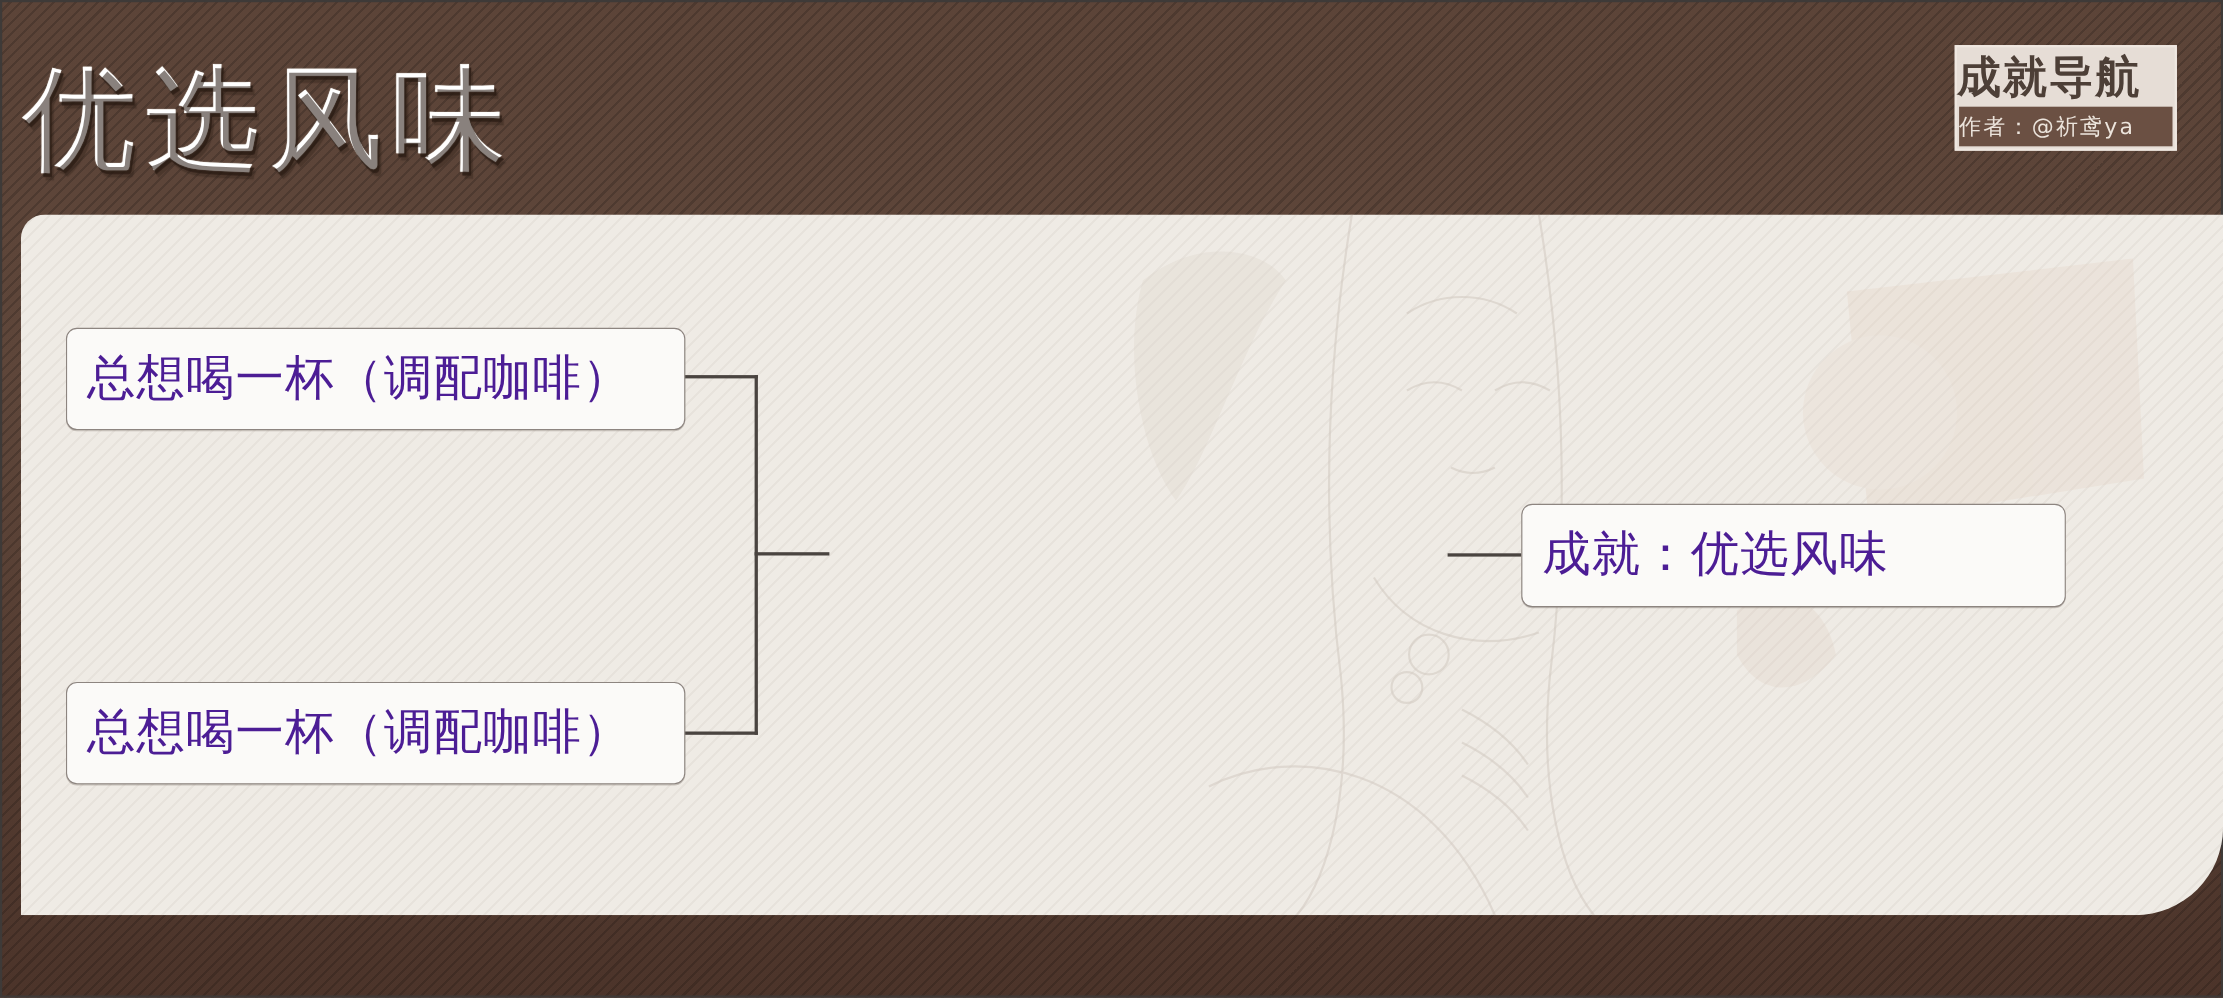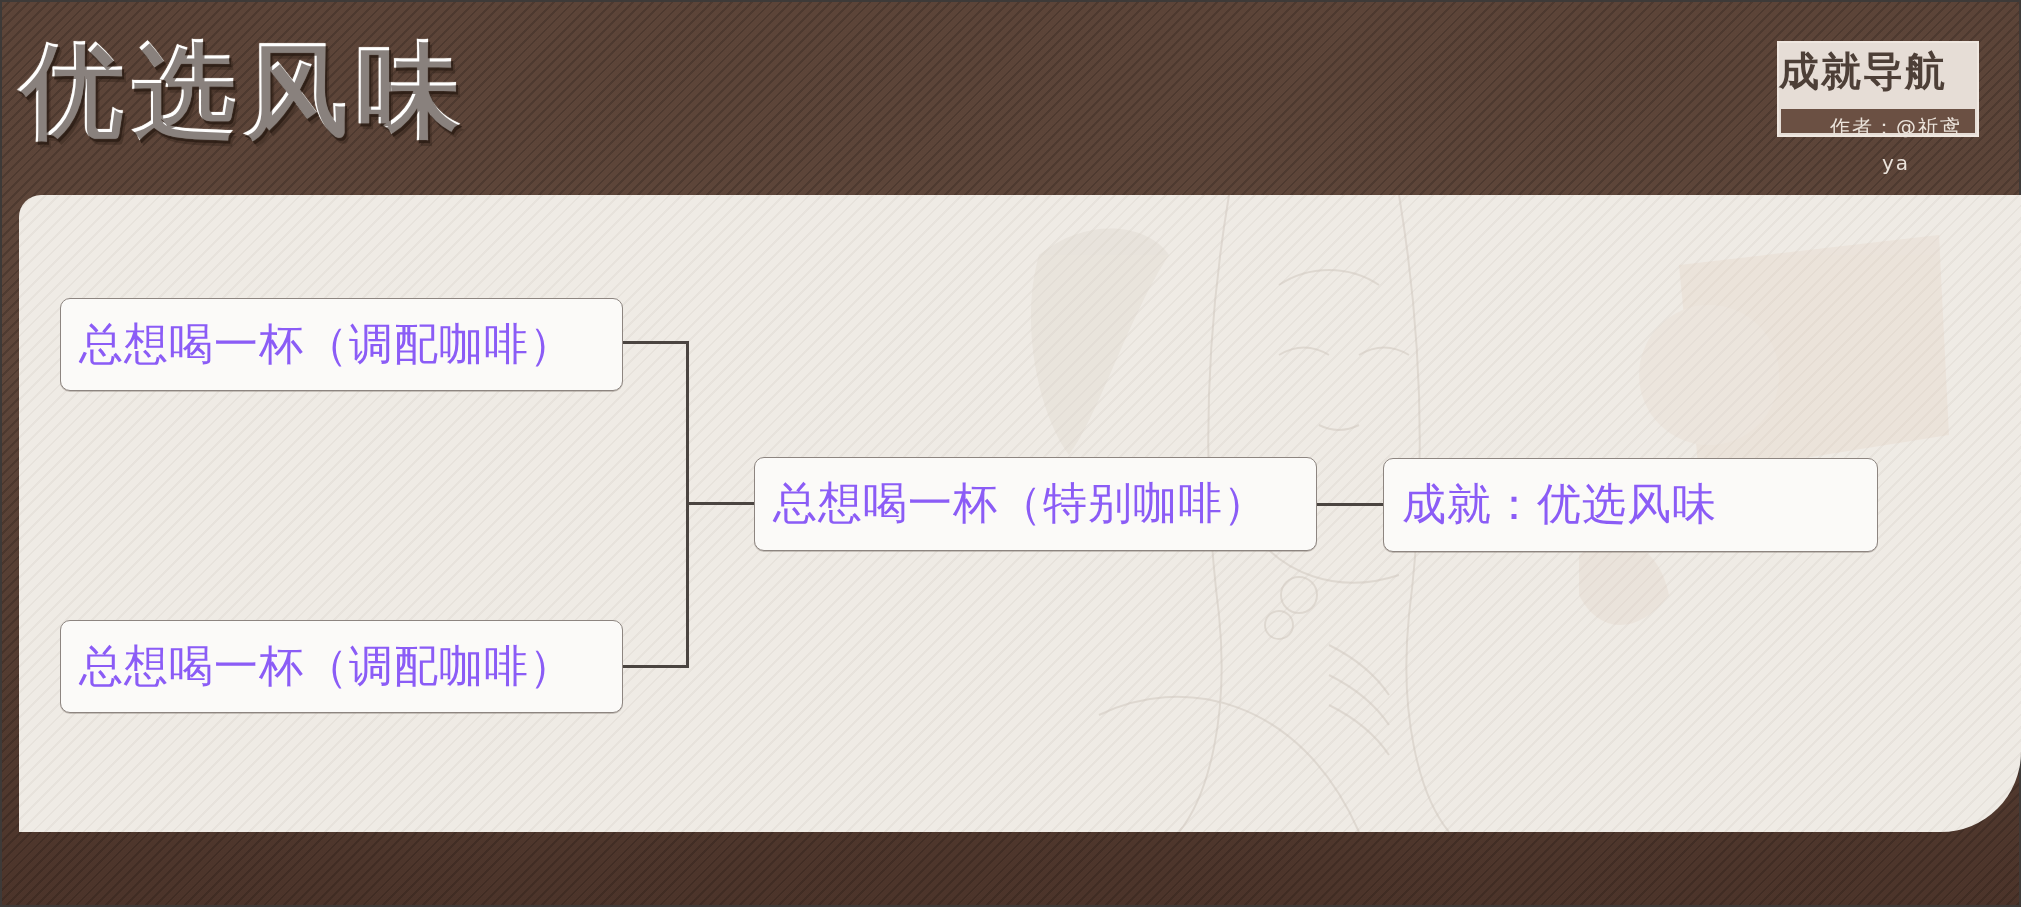--- a/index.html
+++ b/index.html
@@ -7,65 +7,65 @@
     width:2021px; height:907px; overflow:hidden; position:relative;
     background-color:#5a4236;
     background-image:
       repeating-linear-gradient(135deg, rgba(0,0,0,0.16) 0 2px, rgba(0,0,0,0) 2px 7px),
       linear-gradient(180deg, #5c4438 0%, #5e463a 40%, #4c342a 100%);
     font-family:"DejaVu Sans", "Liberation Sans", sans-serif;
   }
   .frame-edge { position:absolute; inset:0; border:2px solid #3e3a38; pointer-events:none; box-sizing:border-box; }
 
   .page-title {
-    position:absolute; left:20px; top:30px;
+    position:absolute; left:20px; top:48px;
     font-family:"DejaVu Serif", "Liberation Serif", serif;
-    font-weight:bold; font-size:104px; line-height:120px; letter-spacing:8px;
+    font-weight:normal; font-size:104px; line-height:120px; letter-spacing:8px;
     color:#ece8dc;
     text-shadow: 2px 3px 0 rgba(40,26,18,0.55), 0 0 1px #fff;
     background: linear-gradient(180deg, #fbf8ef 0%, #dcd7cb 100%);
     -webkit-background-clip:text; background-clip:text;
     -webkit-text-fill-color:transparent;
     filter: drop-shadow(2px 3px 0 rgba(40,26,18,0.6));
   }
 
   .badge {
     position:absolute; left:1777px; top:41px; width:202px; height:96px;
     background:#e6ddd6; border:2px solid #efe7e0; box-sizing:border-box;
   }
   .badge-title {
     position:absolute; left:0; top:0; width:100%; height:54px;
     text-align:left; font-weight:bold; font-size:40px; line-height:56px;
     color:#4d3f37; letter-spacing:2px;
   }
   .badge-author {
-    position:absolute; left:2px; right:2px; bottom:2px; height:24px;
-    background:#6b5043; color:#ece4dc; text-align:center;
-    font-size:20px; line-height:36px; letter-spacing:2px;padding-left:36px;
+    position:absolute; left:2px; right:2px; bottom:2px; height:36px;
+    background:#6b5043; color:#ece4dc; text-align:left;
+    font-size:20px; line-height:36px; letter-spacing:2px;
   }
 
   .panel {
     position:absolute; left:19px; top:195px; width:2002px; height:637px;
     border-radius:22px 0 80px 0;
     background-color:#efebe5;
     background-image:
       repeating-linear-gradient(135deg, rgba(180,170,160,0.13) 0 2px, rgba(0,0,0,0) 2px 9px);
     overflow:hidden;
   }
   .illustration {
     position:absolute; left:960px; top:0; width:1000px; height:637px; opacity:0.5;
   }
 
   .connector { position:absolute; background:#4a4440; }
 
   .node {
     position:absolute; box-sizing:border-box;
     background:#fbfaf8; border:1.5px solid #8d8580; border-radius:10px;
     box-shadow: 0 1px 0 rgba(120,110,100,0.35);
-    color:#8b5cf6; font-size:44px; line-height:90px;
+    color:#4c1d95; font-size:44px; line-height:90px;
     padding-left:18px; white-space:nowrap; letter-spacing:1px;
   }
 </style>
 </head>
 <body>
 
 <div class="frame-edge"></div>
 
 <div class="page-title">优选风味</div>
 
@@ -104,15 +104,14 @@
   </svg>
 
   <div class="connector" style="left:603px; top:146px; width:67px; height:3px;"></div>
   <div class="connector" style="left:603px; top:470px; width:67px; height:3px;"></div>
   <div class="connector" style="left:667px; top:146px; width:3px; height:327px;"></div>
   <div class="connector" style="left:667px; top:307px; width:68px; height:3px;"></div>
   <div class="connector" style="left:1297px; top:308px; width:67px; height:3px;"></div>
 
   <div class="node" style="left:41px; top:103px; width:563px; height:93px;">总想喝一杯（调配咖啡）</div>
   <div class="node" style="left:41px; top:425px; width:563px; height:93px;">总想喝一杯（调配咖啡）</div>
-  <div class="node" style="left:735px; top:262px; width:563px; height:94px;">总想喝一杯（特别咖啡）</div>
   <div class="node" style="left:1364px; top:263px; width:495px; height:94px;">成就：优选风味</div>
 </div>
 
 </body></html>

